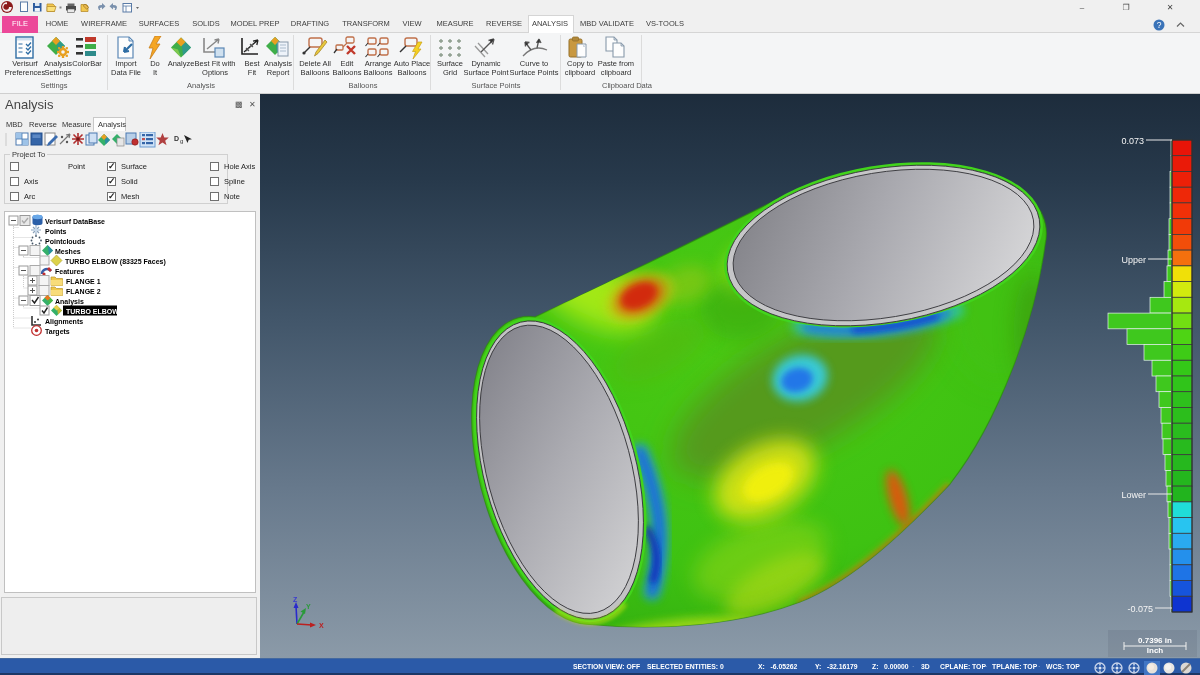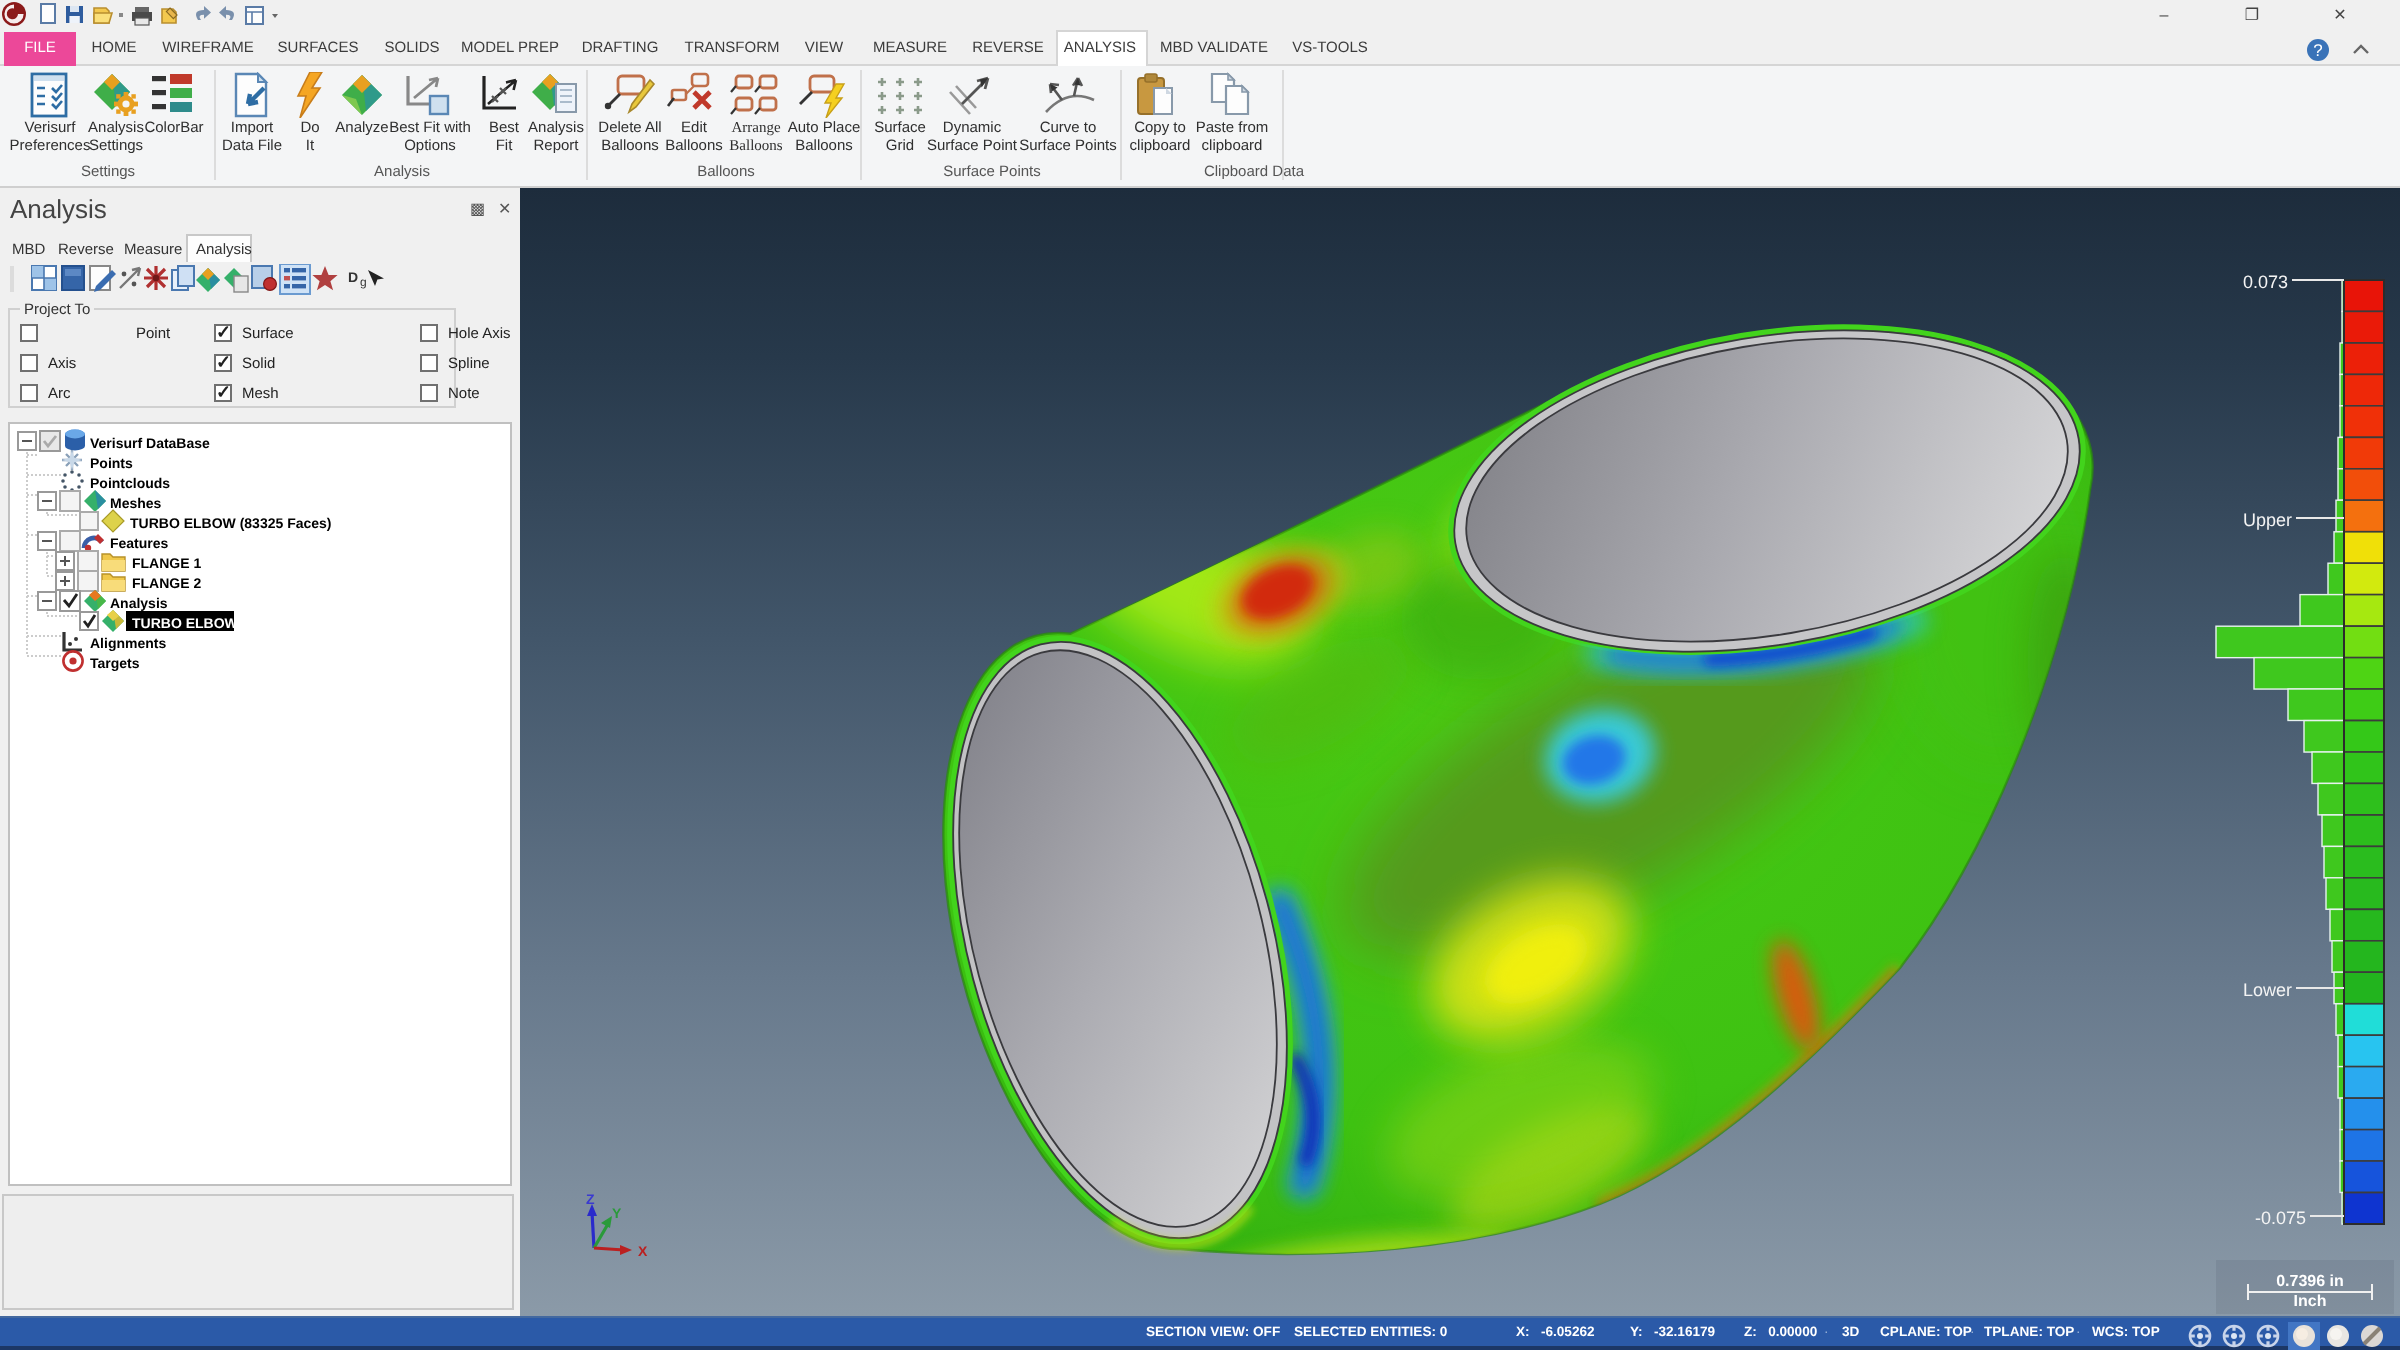--- a/index.html
+++ b/index.html
@@ -233,21 +233,21 @@
     <div class="rbtn" style="left:318px;">
       <svg width="28" height="23" viewBox="0 0 28 23">
           <rect x="13" y="1" width="8" height="6" rx="1.5" fill="none" stroke="#c0704a" stroke-width="1.3"></rect>
           <rect x="3" y="9" width="7" height="5" rx="1" fill="none" stroke="#c0704a" stroke-width="1.3"></rect>
           <path d="M10 11 L14 7" stroke="#c0704a" stroke-width="1.1"></path>
           <path d="M4 13 L1 17" stroke="#333" stroke-width="1.3"></path>
           <path d="M14 10 l8 8 M22 10 l-8 8" stroke="#c0392b" stroke-width="2.4"></path>
         </svg>
       Edit<br>Balloons
     </div>
-    <div class="rbtn" style="left:349px;font-family:Liberation Serif, serif;">
+    <div class="rbtn" style="left:349px;">
       <svg width="28" height="23" viewBox="0 0 28 23">
           <g fill="none" stroke="#c0704a" stroke-width="1.4">
             <rect x="4" y="2" width="8" height="6" rx="1.5"></rect>
             <rect x="16" y="2" width="8" height="6" rx="1.5"></rect>
             <rect x="4" y="13" width="8" height="6" rx="1.5"></rect>
             <rect x="16" y="13" width="8" height="6" rx="1.5"></rect>
           </g>
           <path d="M4 7 l-2.5 3 M16 7 l-2.5 3 M4 18 l-2.5 3 M16 18 l-2.5 3" stroke="#333" stroke-width="1.1"></path>
         </svg>
       Arrange<br>Balloons

